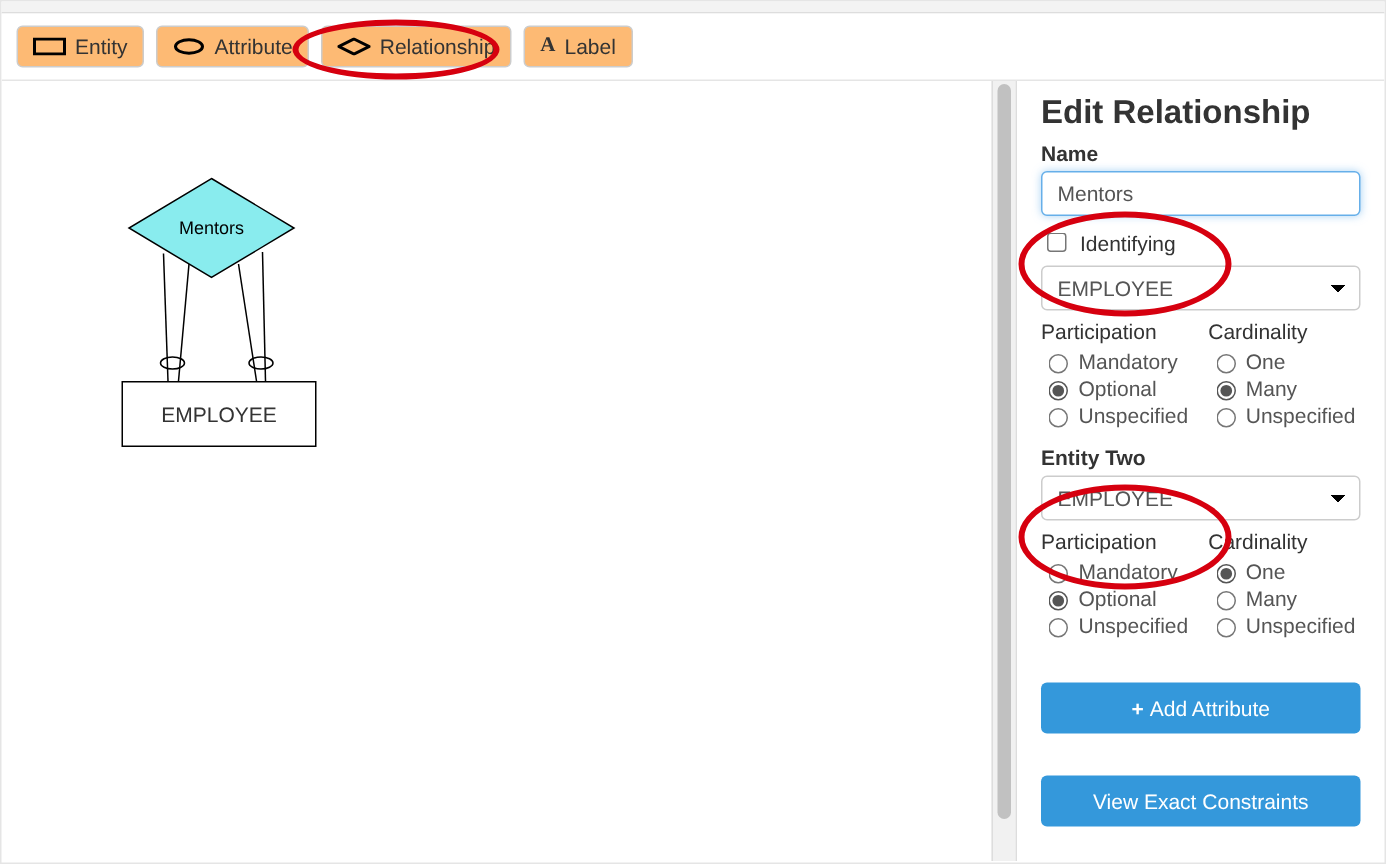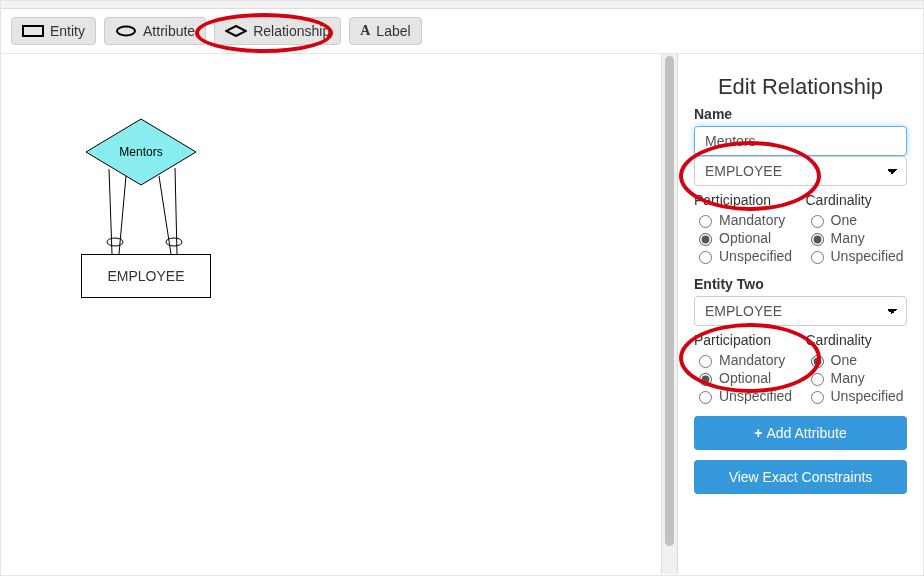--- a/index.html
+++ b/index.html
@@ -1,39 +1,39 @@
 <!DOCTYPE html>
 <html><head>
 <meta charset="utf-8">
 <style>
 html,body{margin:0;padding:0;font-family:"Helvetica Neue",Helvetica,Arial,sans-serif;font-size:14px;color:#333;background:#fff}
 *{box-sizing:border-box}
 .app{width:924px;height:576px;position:relative;overflow:hidden;border:1px solid #e5e5e5}
 .topbar{height:8px;background:#f3f3f3;border-bottom:1px solid #ddd}
 .toolbar{display:flex;gap:8px;padding:8px 10px;border-bottom:1px solid #e5e5e5;background:#fff}
-.toolbar .btn{display:inline-flex;align-items:center;gap:6px;background:#e5e5e5;border:1px solid #ccc;border-radius:4px;padding:5px 10px;font-size:14px;cursor:pointer;white-space:nowrap;color:#333}
+.toolbar .btn{display:inline-flex;align-items:center;gap:6px;background:#fdba74;border:1px solid #ccc;border-radius:4px;padding:5px 10px;font-size:14px;cursor:pointer;white-space:nowrap;color:#333}
 .toolbar .btn svg{display:block}
 .toolbar .btn .serif{font-family:Georgia,"Times New Roman",serif;font-weight:bold}
 .main{display:flex;height:calc(100% - 8px - 46px)}
 .canvas-wrap{flex:1;position:relative;overflow:hidden}
 .canvas{position:absolute;inset:0}
 .scroll-gutter{width:16px;background:#f1f1f1;border-left:1px solid #ddd;position:relative}
 .scroll-gutter .thumb{position:absolute;left:3px;right:3px;top:2px;height:490px;background:#c1c1c1;border-radius:5px}
 .sidebar{width:246px;border-left:1px solid #ddd;padding:4px 16px 16px 16px;overflow:hidden;position:relative}
-.sidebar h2{font-size:22px;font-weight:400;margin:16px 0 6px;text-align:center;color:#333}
+.sidebar h2{font-size:22px;font-weight:700;margin:4px 0 6px;color:#333}
 .sidebar label.group{display:block;font-weight:bold;margin:6px 0 4px;font-size:14px}
 .sidebar input[type=text]{width:100%;padding:6px 10px;font-size:14px;border:1px solid #66afe9;border-radius:4px;outline:none;box-shadow:0 0 6px rgba(102,175,233,.55);color:#555}
 .sidebar select{width:100%;padding:6px 10px;font-size:14px;border:1px solid #ccc;border-radius:4px;background:#fff;color:#555;-webkit-appearance:none;appearance:none;background-image:linear-gradient(45deg,transparent 50%,#000 50%),linear-gradient(135deg,#000 50%,transparent 50%);background-position:calc(100% - 14px) 52%,calc(100% - 9px) 52%;background-size:5px 5px,5px 5px;background-repeat:no-repeat}
 .sidebar .check-row{display:flex;align-items:center;gap:6px;margin:8px 0 6px}
 .sidebar .cols2{display:flex;gap:10px;margin-top:6px}
 .sidebar .col{flex:1}
 .sidebar .col .colhead{font-weight:normal;margin-bottom:4px}
 .sidebar .radio-row{display:flex;align-items:flex-start;gap:4px;font-size:14px;color:#555;margin:2px 0}
 .sidebar .radio-row input{accent-color:#555}
-.sidebar .btn-primary{display:block;width:100%;text-align:center;background:#3498db;color:#fff;border:none;border-radius:4px;padding:9px 8px;font-size:14px;margin-top:10px;cursor:pointer}
+.sidebar .btn-primary{display:block;width:100%;text-align:center;background:#3498db;color:#fff;border:none;border-radius:4px;padding:9px 8px;font-size:14px;margin-top:28px;cursor:pointer}
 .plus{font-weight:bold;margin-right:4px}
 .anno{position:absolute;border:4px solid #d6000f;border-radius:50%;pointer-events:none}
 
 .erd-entity{position:absolute;border:1px solid #000;background:#fff;width:130px;height:44px;left:80px;top:200px;display:flex;align-items:center;justify-content:center;font-size:14px}
 </style>
 </head>
 <body>
 
 <div class="app">
   <div class="topbar"></div>
@@ -91,20 +91,24 @@
     <div class="scroll-gutter">
       <div class="thumb"></div>
     </div>
 
     <div class="sidebar">
       <h2>Edit Relationship</h2>
 
       <label class="group">Name</label>
       <input type="text" value="Mentors" style="">
 
+      <div class="check-row">
+        <input type="checkbox" style="">
+        <span>Identifying</span>
+      </div>
 
       <select>
         <option>EMPLOYEE</option>
       </select>
 
       <div class="cols2">
         <div class="col">
           <div class="colhead">Participation</div>
           <div class="radio-row">
               <input type="radio" name="p1" style="">

